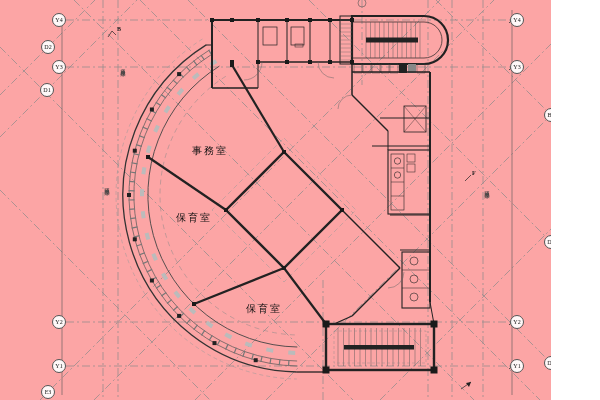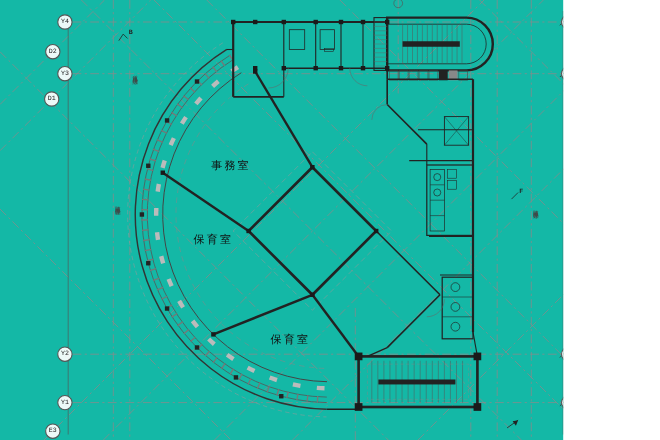--- a/index.html
+++ b/index.html
@@ -1,18 +1,18 @@
 <!DOCTYPE html>
 <html><head>
 <meta charset="utf-8">
 <style>
   html,body{margin:0;padding:0;background:#fff;}
   .canvas{
-    position:relative;width:512px;height:400px;background:#14b8a6;overflow:hidden;
-    font-family:Liberation Mono, monospace;
+    position:relative;width:551px;height:400px;background:#fca5a5;overflow:hidden;
+    font-family:Liberation Serif, serif;
   }
   .canvas svg{position:absolute;left:0;top:0;}
   .bubble{
     position:absolute;width:14px;height:14px;box-sizing:border-box;
     border:1px solid #555;border-radius:50%;background:rgba(255,255,255,.92);
     font-size:6px;line-height:12px;text-align:center;color:#222;
   }
   .room-label{
     position:absolute;font-size:10px;color:#111;letter-spacing:2px;
     white-space:nowrap;font-weight:500;

